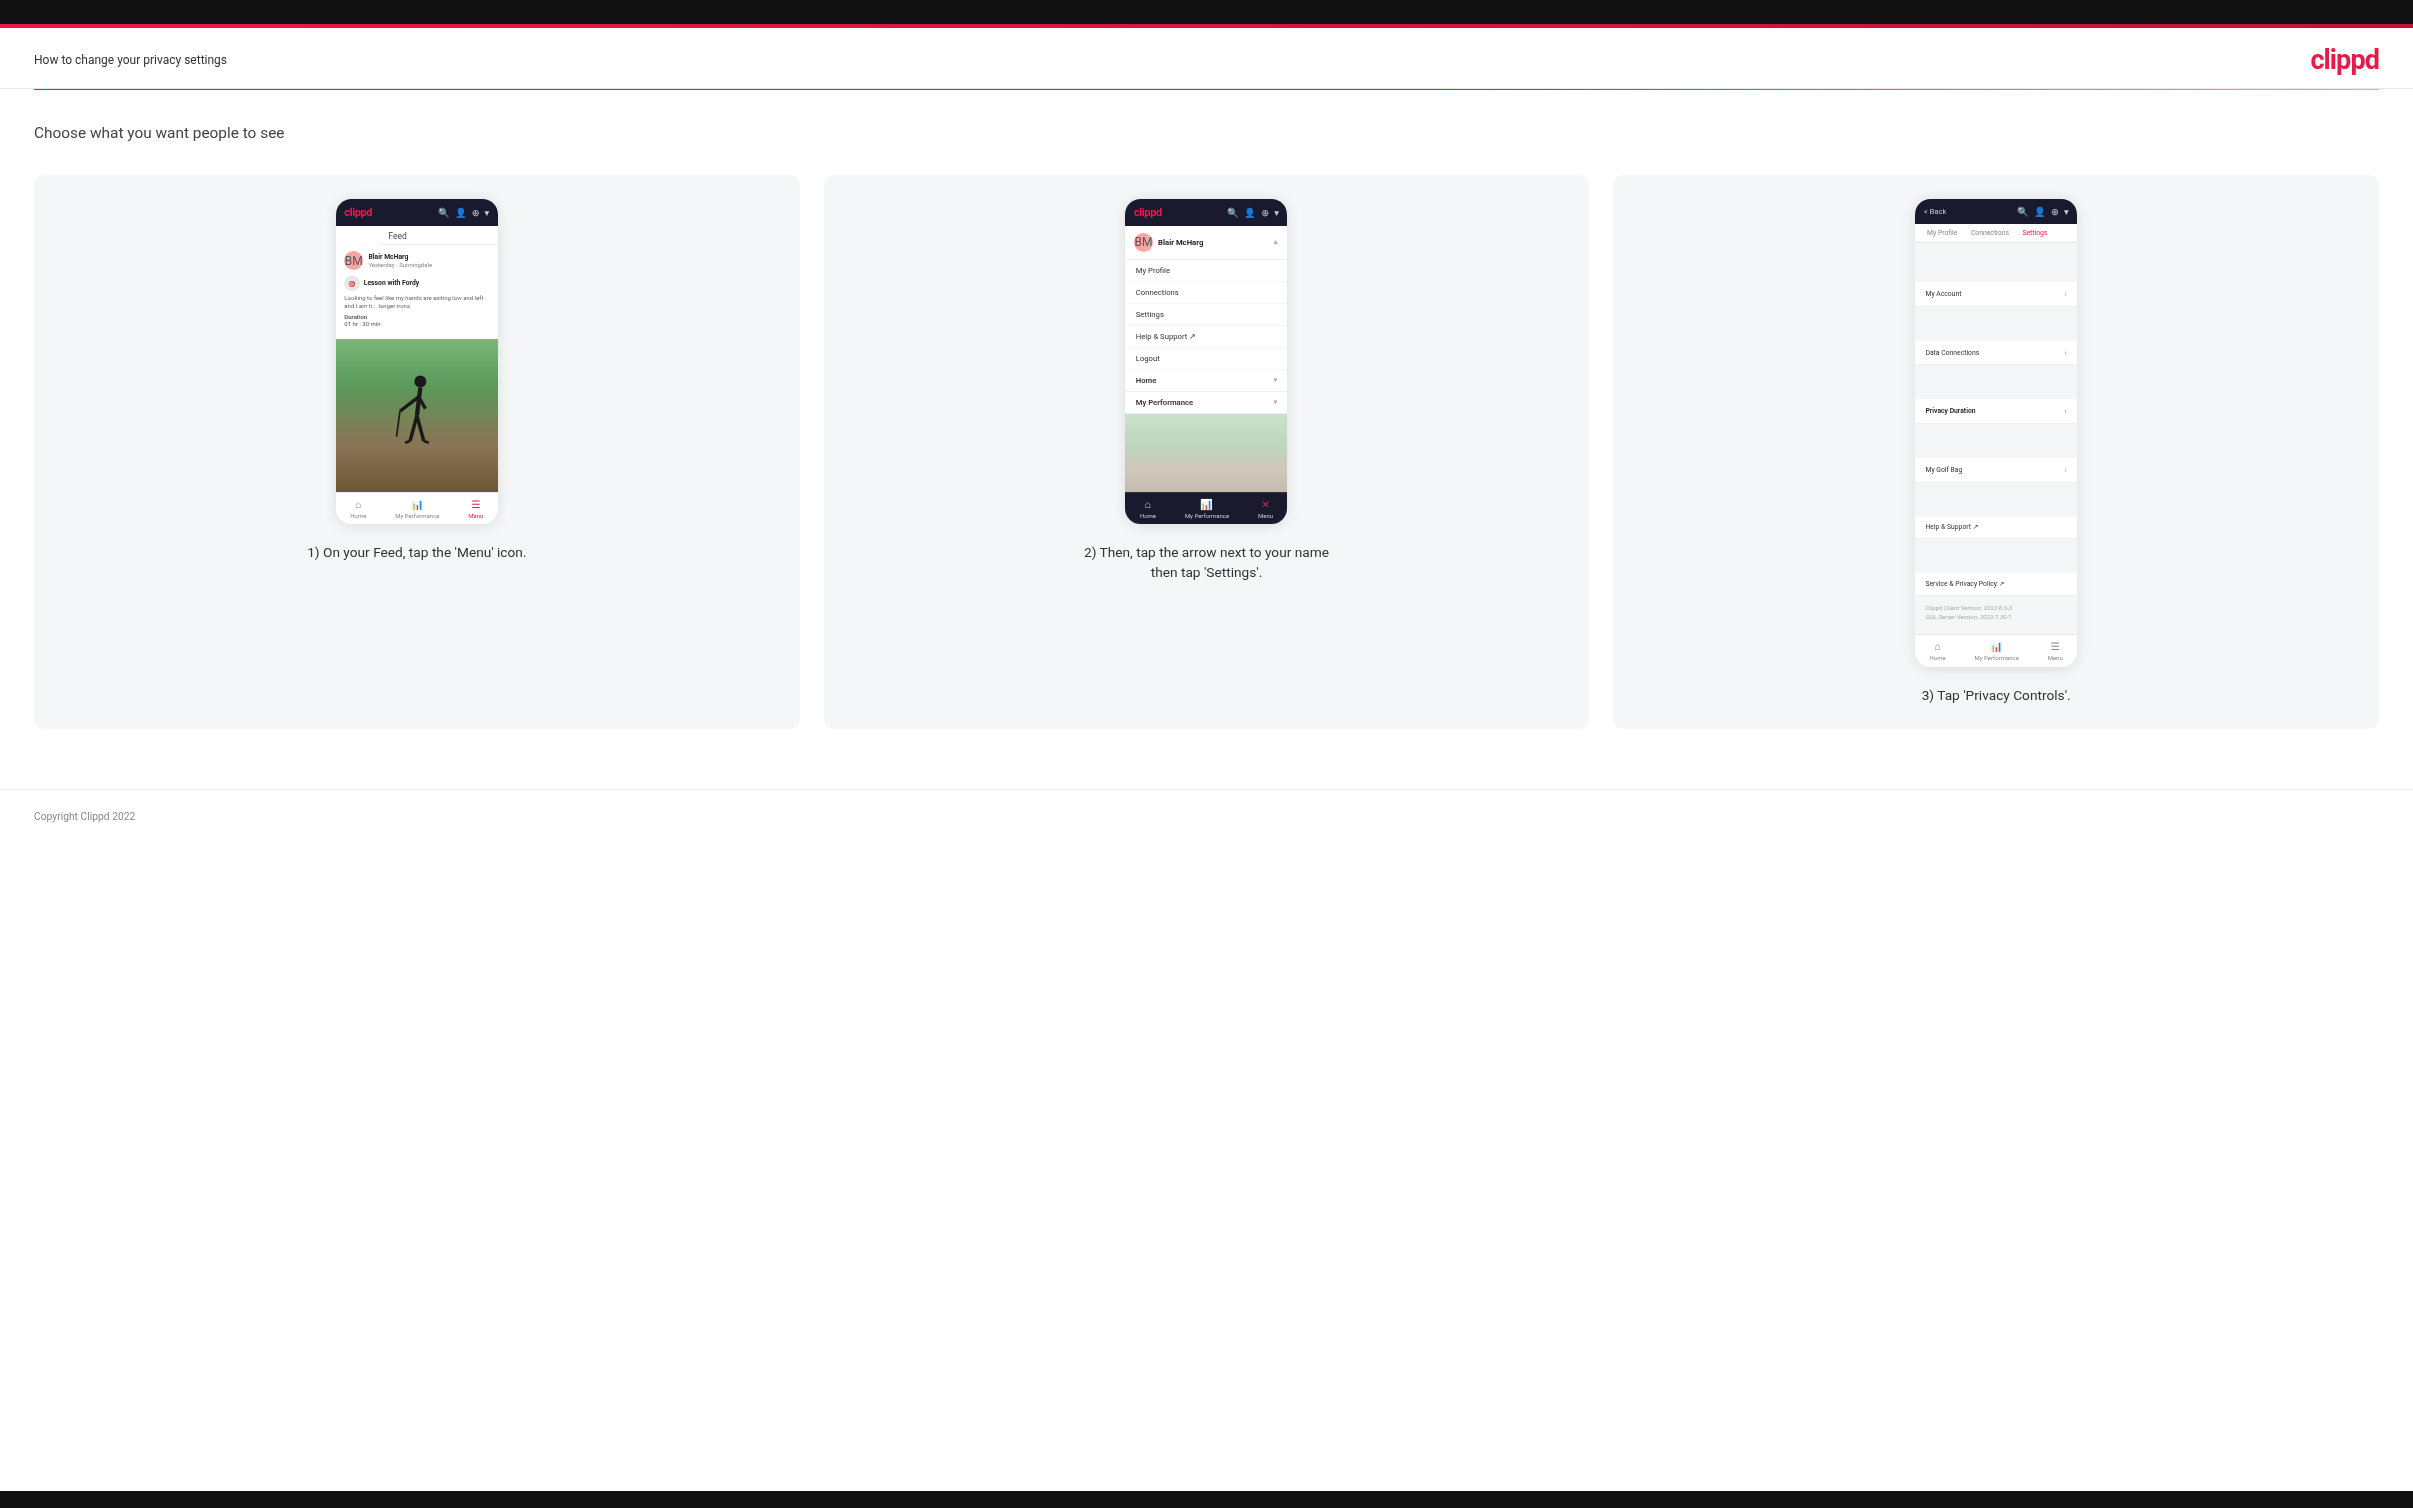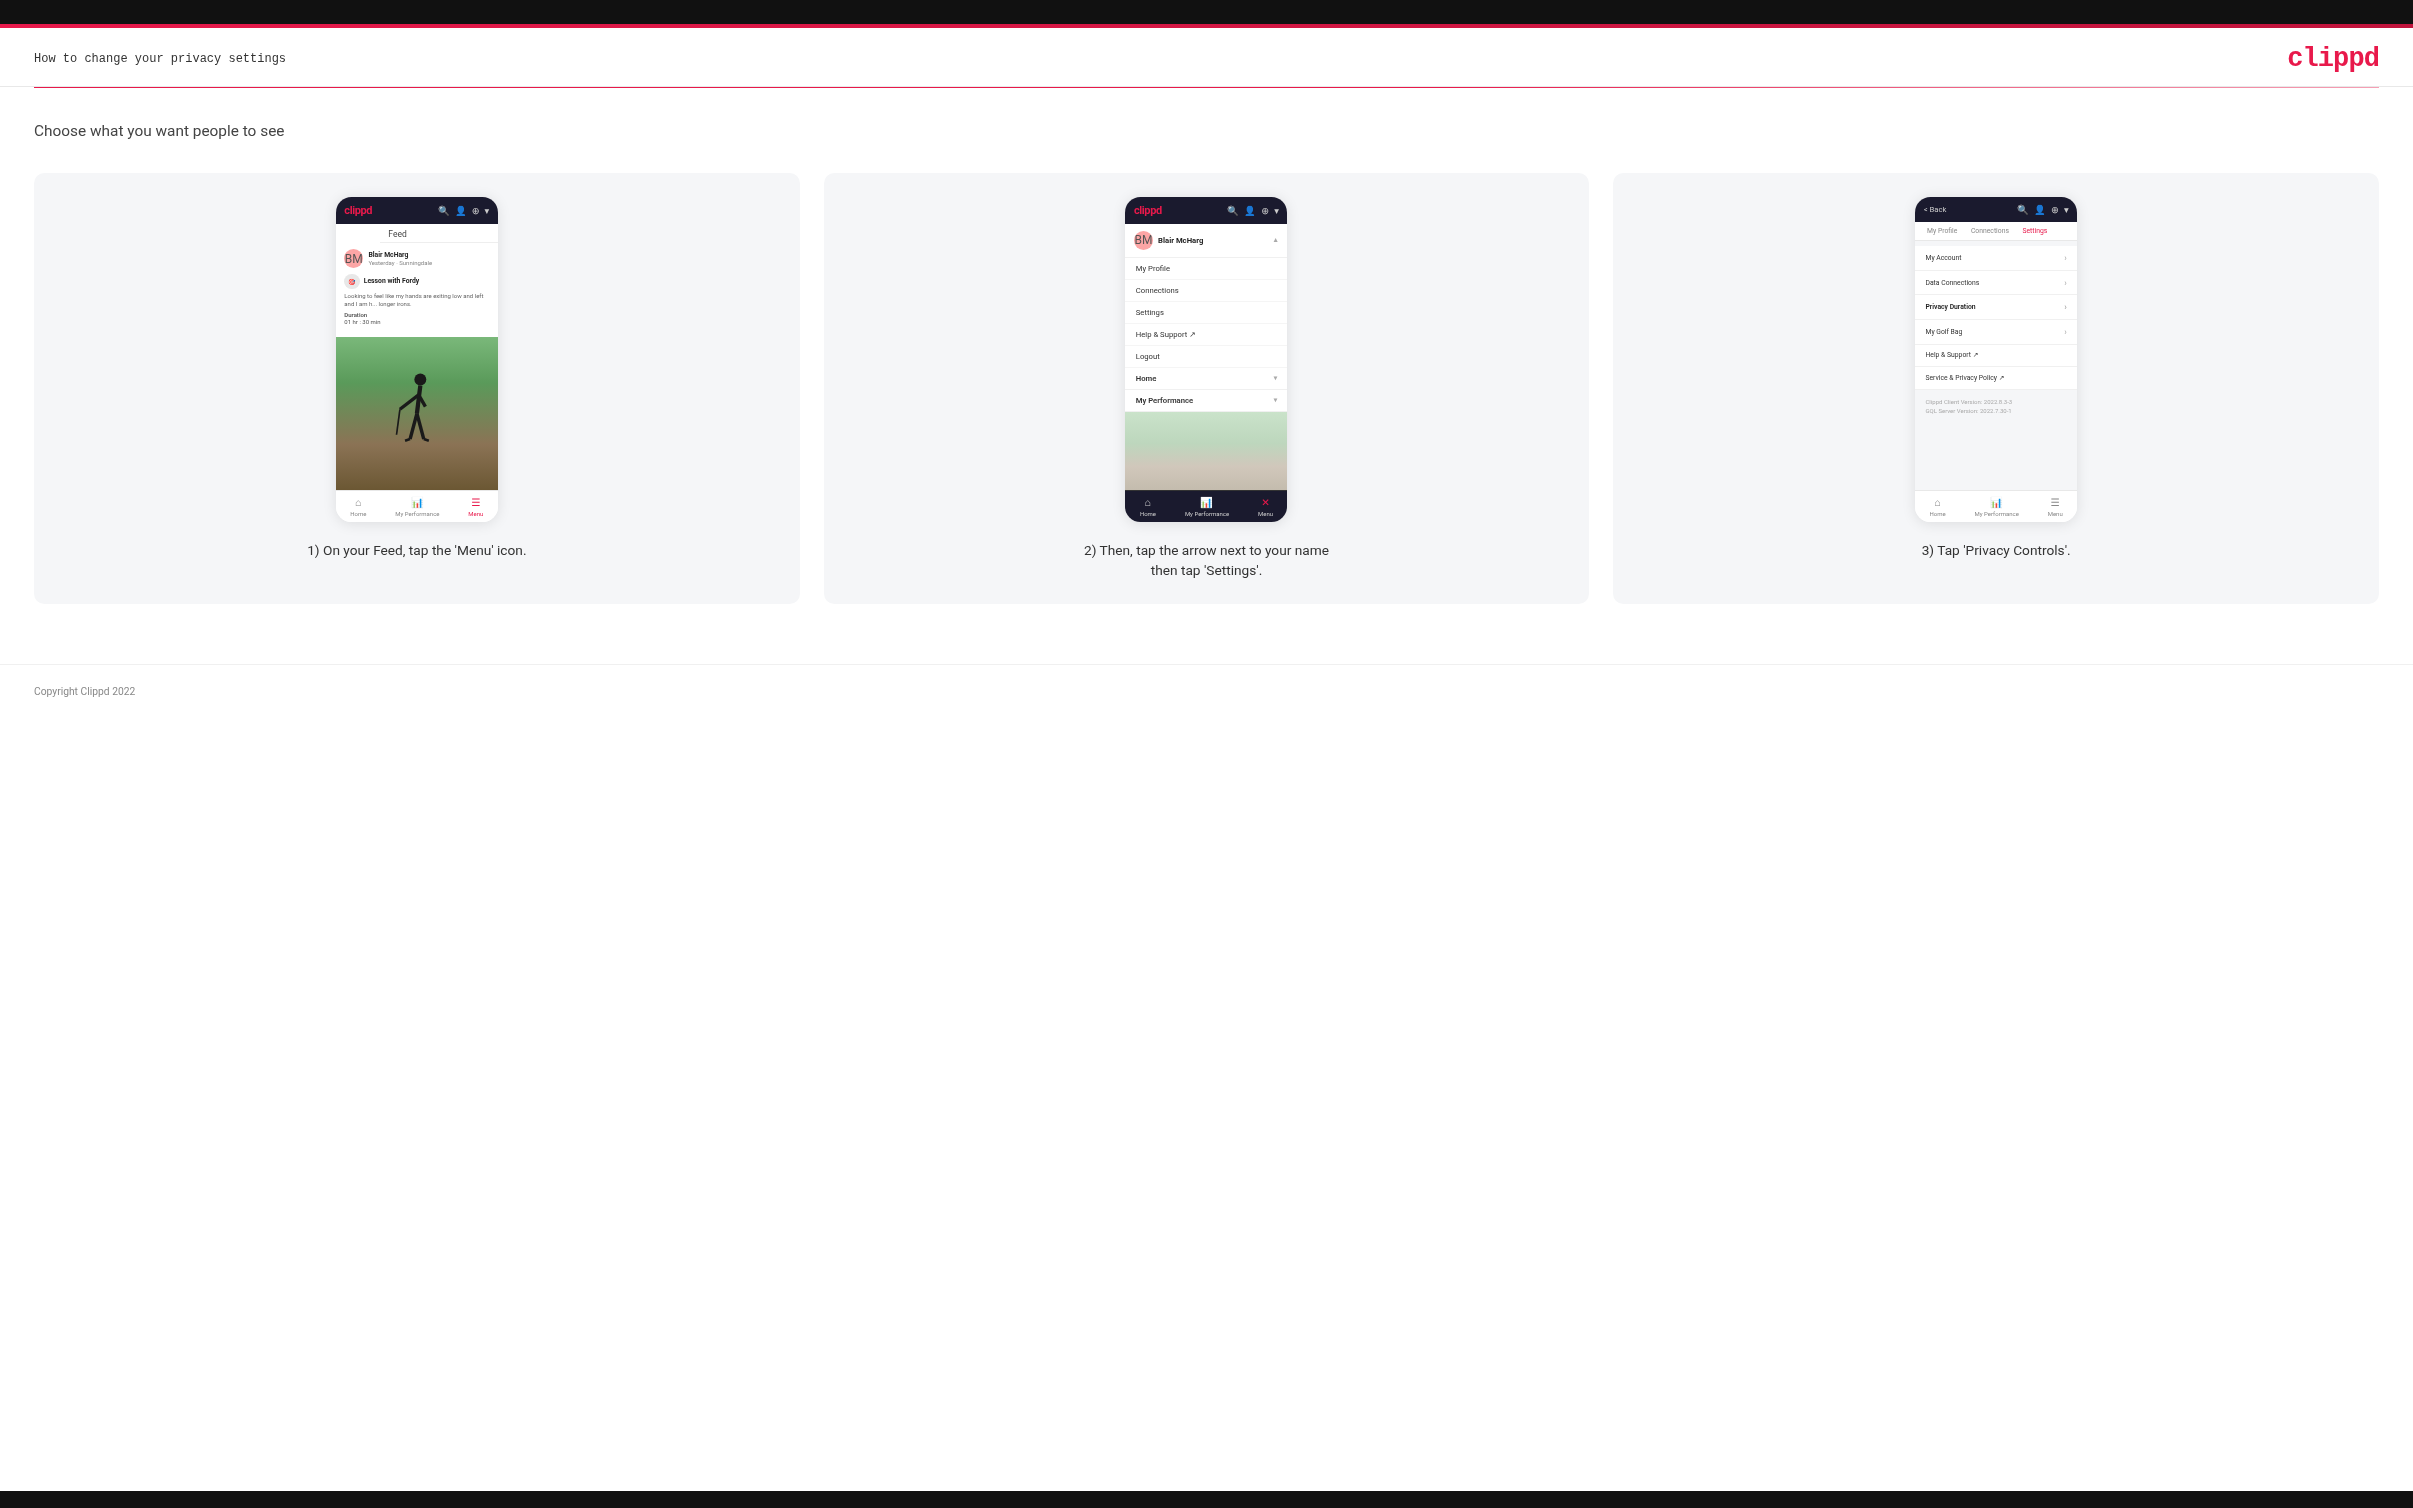--- a/index.html
+++ b/index.html
@@ -24,21 +24,20 @@
       width: 100%;
     }
 
     
     .header {
       display: flex;
       align-items: center;
       justify-content: space-between;
       padding: 15.4px 34px 12px 34px;
       border-bottom: 0.9px solid #e8e8e8;
-      font-family: Liberation Mono, monospace;
     }
     .header-title {
       font-size: 12px;
       color: #333;
       font-weight: 400;
     }
     .logo {
       font-size: 27px;
       font-weight: 700;
       color: #e8194b;
@@ -318,20 +317,21 @@
     }
     .settings-item {
       background: #fff;
       display: flex;
       align-items: center;
       justify-content: space-between;
       padding: 6.8px 10.3px;
       border-bottom: 0.9px solid #f0f0f0;
       font-size: 6.8px;
       color: #333;
+      margin-top: 34px;
     }
     .settings-item.privacy {
       font-weight: 600;
       color: #222;
     }
     .settings-item-right {
       color: #aaa;
       font-size: 8.5px;
     }
     .settings-version {

